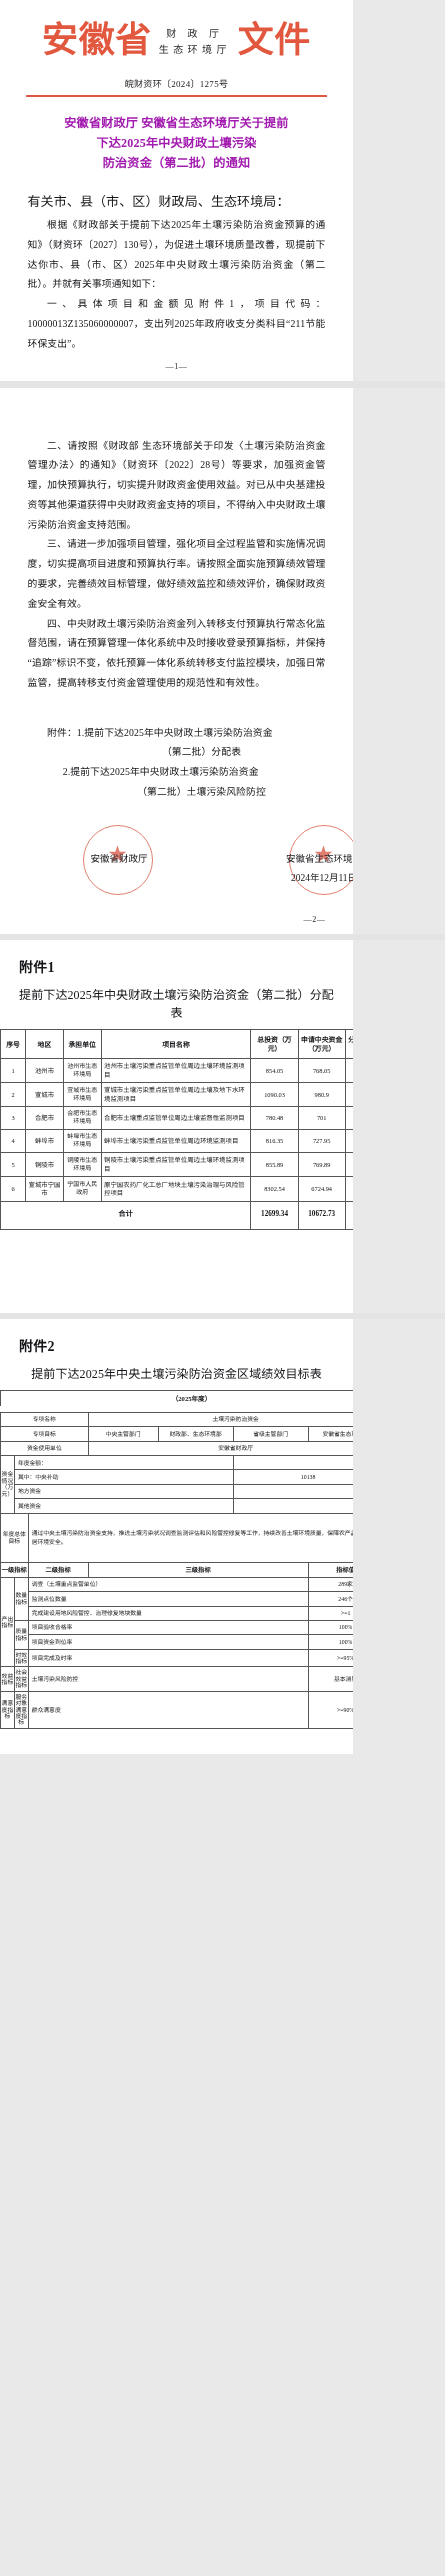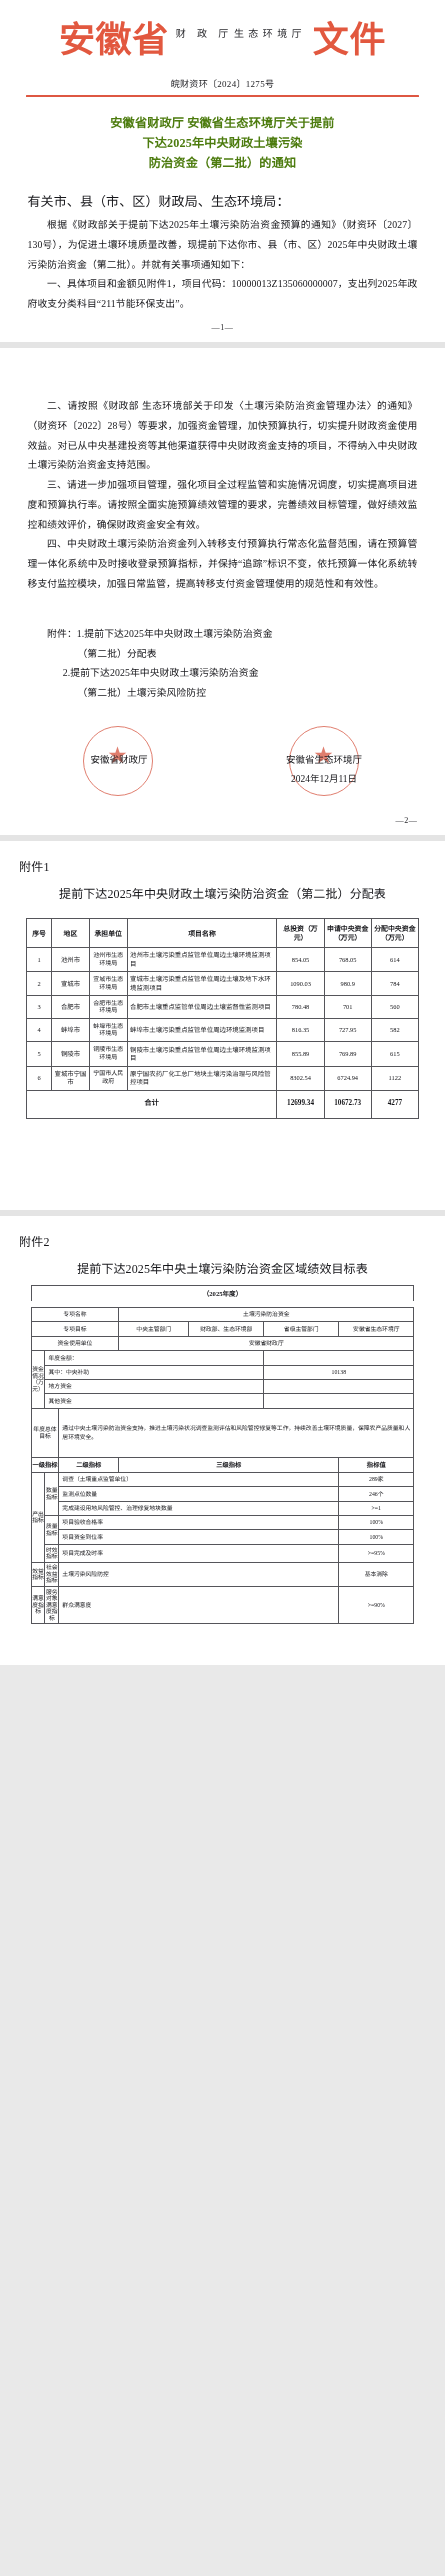--- a/index.html
+++ b/index.html
@@ -9,21 +9,21 @@
     background: #e9e9e9;
     font-family: "Liberation Serif", "DejaVu Serif", serif;
     color: #16161a;
     -webkit-font-smoothing: antialiased;
   }
   .doc { width: 445px; }
 
   
   .page {
     background: #ffffff;
-    width: 445px;
+    width: 353px;
     position: relative;
     overflow: hidden;
   }
   .page-gap { height: 6.3px; background: #e4e4e4; width: 445px; }
 
   
   .letterhead {
     padding: 21px 25px 0 25px;
     display: flex;
     align-items: flex-start;
@@ -34,21 +34,21 @@
     font-family: "DejaVu Serif", "Liberation Serif", serif;
     font-weight: 700;
     font-size: 36px;
     line-height: 1.02;
     color: #e2583f;
     letter-spacing: 0.6px;
     white-space: nowrap;
   }
   .lh-mid {
     display: flex;
-    flex-direction: row;
+    flex-direction: column;
     justify-content: center;
     padding: 3.8px 4.4px 0 4.4px;
     gap: 1.3px;
   }
   .lh-mid div {
     font-size: 10px;
     letter-spacing: 4.4px;
     color: #2b2b2f;
     text-align: center;
     white-space: nowrap;
@@ -69,21 +69,21 @@
   }
 
   
   .doc-title {
     text-align: center;
     font-weight: 700;
     font-size: 12.2px;
     line-height: 1.62;
     margin: 17.5px 36px 0 36px;
     letter-spacing: 0.1px;
-    color: #4d7c0f;
+    color: #a21caf;
   }
 
   
   .body-wrap { padding: 0 27.5px; }
   .salutation {
     font-size: 13px;
     line-height: 2.02;
     margin-top: 15px;
     letter-spacing: 0.1px;
   }
@@ -102,20 +102,21 @@
     line-height: 2.02;
     margin-top: 30px;
     text-indent: 2em;
     letter-spacing: 0.1px;
   }
   .attach-sub {
     font-size: 9.8px;
     line-height: 2.02;
     padding-left: 5.1em;
     letter-spacing: 0.1px;
+    text-align: center;
   }
   .attach-sub2 {
     font-size: 9.8px;
     line-height: 2.02;
     padding-left: 3.6em;
     letter-spacing: 0.1px;
   }
 
   .page-no {
     text-align: center;
@@ -152,36 +153,36 @@
   .seal.left  { left: 55px;  top: 2.5px; }
   .seal.right { left: 261px; top: 2.5px; }
   .seal .star {
     position: absolute; left: 50%; top: 30%;
     transform: translate(-50%,-10%);
     color: #d9624f; font-size: 19px; line-height: 1;
   }
 
   
   .attach-label {
-    font-size: 12px;
-    font-weight: 400;
+    font-size: 14px;
+    font-weight: 700;
     padding: 16.3px 0 0 19px;
     letter-spacing: 0.2px;
   }
   .attach-title {
     text-align: center;
     font-weight: 400;
     font-size: 12px;
     margin: 8.8px 13.8px 7.5px 13.8px;
     letter-spacing: 0.1px;
   }
 
   table.alloc {
     border-collapse: collapse;
-    margin: 16px auto;
+    margin: 8px auto;
     width: 393px;
     table-layout: fixed;
   }
   table.alloc th, table.alloc td {
     border: 0.6px solid #55555a;
     text-align: center;
     vertical-align: middle;
     font-size: 6.4px;
     line-height: 1.32;
     padding: 3.1px 1.3px;
@@ -394,21 +395,21 @@
           <td>12699.34</td>
           <td>10672.73</td>
           <td>4277</td>
         </tr>
       </tbody>
     </table>
   </div>
 
   <div class="page-gap"></div>
 
-  <div class="page" style="padding-bottom:41px;">
+  <div class="page" style="padding-bottom:25px;">
     <div class="attach-label">附件2</div>
     <div class="attach-title">提前下达2025年中央土壤污染防治资金区域绩效目标表</div>
 
     <div class="perf-caption">
       <div class="perf-caption-box">（2025年度）</div>
     </div>
 
     <table class="perf">
       <colgroup>
         <col style="width:13.8px">

